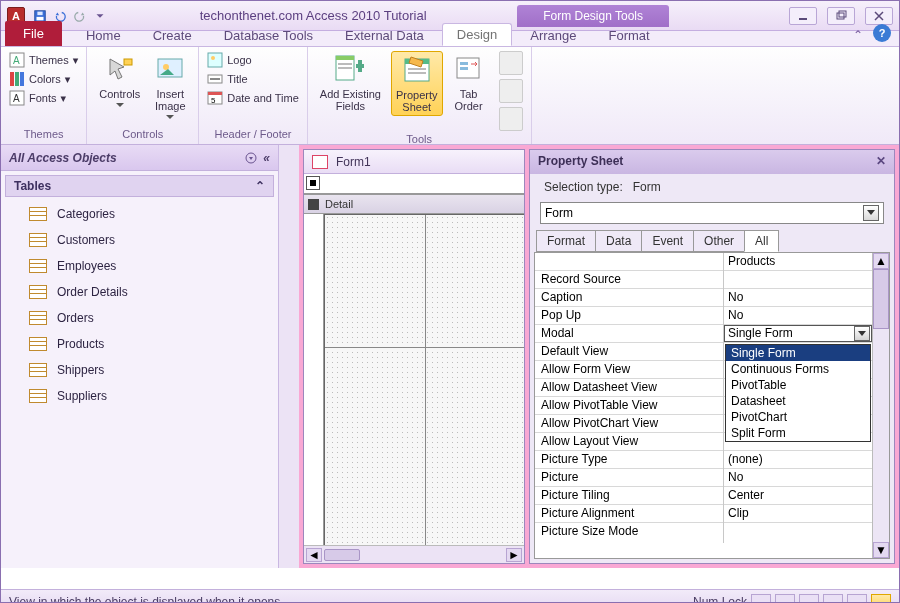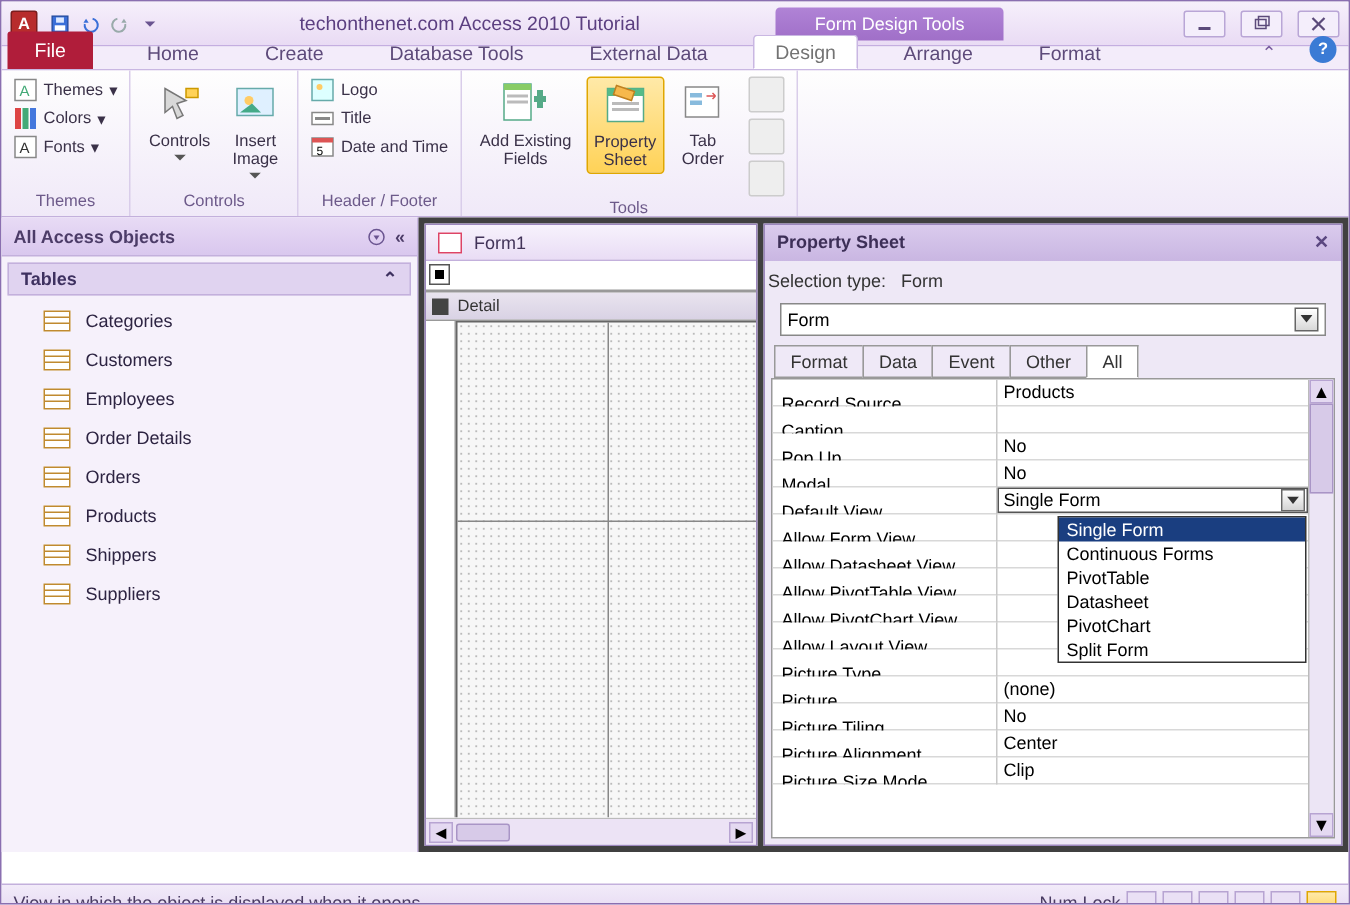--- a/index.html
+++ b/index.html
@@ -10,21 +10,21 @@
 .titlebar .app-icon { width:18px; height:18px; background:#b82c2c; border:1px solid #7a1d1d; border-radius:2px; display:flex; align-items:center; justify-content:center; color:#fff; font-weight:bold; font-size:11px; margin-right:6px;}
 .qat { display:flex; gap:2px; align-items:center; }
 .qat .qbtn { width:18px; height:18px; display:flex; align-items:center; justify-content:center; border-radius:2px; }
 .qat .qbtn svg { width:14px; height:14px; }
 .titlebar .title { flex:1; text-align:center; color:#5b3f80; font-size:13px; }
 .titlebar .context-tab { background:linear-gradient(to bottom,#b083d6,#a06fc8); color:#fff; padding:4px 26px; border-radius:3px 3px 0 0; font-size:12px; margin-right:120px;}
 .winbtns { display:flex; gap:10px; margin-left:auto; }
 .winbtn { width:28px; height:18px; border:1px solid #b9a6d6; border-radius:2px; display:flex; align-items:center; justify-content:center; background:#f4eefb;}
 .winbtn svg{width:12px;height:12px;}
 
-.tabs { height:16px; background:#f3ecfa; display:flex; align-items:flex-end; padding-left:4px; border-bottom:1px solid #c9b7e2; gap:16px;}
+.tabs { height:16px; background:#f3ecfa; display:flex; align-items:flex-end; padding-left:4px; border-bottom:1px solid #c9b7e2; gap:4px;}
 .tab { padding:3px 14px; color:#5d4a7a; font-size:13px; }
 .tab.file { background:#b01d3a; color:#fff; border-radius:2px 2px 0 0; margin-right:6px; padding:5px 18px;}
 .tab.active { background:#fff; border:1px solid #c9b7e2; border-bottom:1px solid #fff; border-radius:3px 3px 0 0; color:#737373;}
 .tabs .spacer { flex:1;}
 .tabs .help { width:18px;height:18px; background:#3a7bd5; color:#fff; border-radius:50%; display:flex;align-items:center;justify-content:center; margin:0 8px 4px 0; font-size:11px; font-weight:bold;}
 .tabs .collapse { margin-bottom:4px; margin-right:6px; color:#7a5da0;}
 
 .ribbon { height:98px; background:linear-gradient(to bottom,#fefefe,#f0e9f8); border-bottom:1px solid #c3b0dc; display:flex; }
 .group { border-right:1px solid #d9cdea; padding:4px 8px 2px 8px; display:flex; flex-direction:column; align-items:center; }
 .group .gbody { flex:1; display:flex; gap:6px; align-items:flex-start; }
@@ -34,60 +34,60 @@
 .bigbtn .icn { width:32px; height:32px; display:flex; align-items:center; justify-content:center;}
 .bigbtn .lbl { font-size:11px; color:#3a3148; text-align:center; line-height:1.1;}
 .smallrow { display:flex; align-items:center; gap:4px; font-size:11px; color:#3a3148; padding:1px 0; white-space:nowrap;}
 .smallrow .si { width:16px;height:16px; display:flex;align-items:center;justify-content:center;}
 .stack { display:flex; flex-direction:column; gap:1px;}
 .mini { width:24px;height:24px; background:#eee; border:1px solid #ccc; border-radius:2px;}
 
 .main { display:flex; height:423px; background:#ece3f5;}
 
 .nav { width:278px; background:#f6f1fb; border-right:1px solid #c9b7e2; display:flex; flex-direction:column;}
-.nav-hdr { height:26px; background:linear-gradient(to bottom,#e8dbf5,#d9c7ee); border-bottom:1px solid #c3b0dc; color:#4c3c68; font-weight:bold; padding:5px 8px; display:flex; align-items:center;}
+.nav-hdr { height:26px; background:linear-gradient(to bottom,#e8dbf5,#d9c7ee); border-bottom:1px solid #c3b0dc; color:#4c3c68; font-weight:bold; padding:5px 8px; display:flex; align-items:center;font-style:italic;}
 .nav-hdr .r { margin-left:auto; display:flex; gap:6px; align-items:center;}
 .nav-sub { background:#e0d3f0; border:1px solid #c3b0dc; margin:4px; padding:3px 8px; color:#3e3160; font-weight:bold; display:flex;}
 .nav-sub .chev { margin-left:auto;}
 .nav-item { display:flex; align-items:center; gap:10px; padding:6px 28px; color:#2d2442;}
 .nav-item .ti { width:18px;height:14px; border:1px solid #c08a2f; background:#fff; position:relative;}
 .nav-item .ti::before{content:"";position:absolute;left:0;right:0;top:3px;height:1px;background:#c08a2f;}
 .nav-item .ti::after{content:"";position:absolute;left:0;right:0;top:7px;height:1px;background:#c08a2f;}
 
-.canvas-wrap { flex:1; background:#404040; padding:4px; display:flex; gap:4px;}
+.canvas-wrap { flex:1; background:#f9a8d4; padding:4px; display:flex; gap:4px;margin-left:20px;}
 .canvas-col { width:222px; background:#fff; border:1px solid #9c87bd; display:flex; flex-direction:column; position:relative;}
 .formtab { height:24px; background:linear-gradient(to bottom,#f7f2fc,#e9ddf5); border-bottom:1px solid #c3b0dc; display:flex; align-items:center; padding:0 8px; gap:8px; color:#423459;}
 .formtab .fi { width:16px;height:14px; background:#fff;border:1px solid #d46; position:relative;}
 .ruler-h { height:20px; background:#fff; border-bottom:1px solid #999; display:flex; align-items:flex-end; padding-left:20px; gap:1px; position:relative;}
 .ruler-h .selector { position:absolute; left:2px; top:2px; width:14px;height:14px; border:1px solid #555;}
 .ruler-h .selector::after{content:"";position:absolute; left:3px;top:3px;width:6px;height:6px;background:#000;}
 .section-bar { height:20px; background:linear-gradient(to bottom,#e9e4ef,#d9d2e4); border-top:1px solid #999;border-bottom:1px solid #999; display:flex; align-items:center; padding-left:4px; gap:6px; font-size:11px; color:#333;}
 .section-bar .handle{width:11px;height:11px;background:#444;}
 .detail-area { flex:1; display:flex; background:#fff; overflow:hidden; position:relative;}
 .ruler-v { width:20px; background:#fff; border-right:1px solid #999; display:flex; flex-direction:column; align-items:flex-end; padding-top:0;}
 .grid { flex:1; background:#f7f7f7; background-image: radial-gradient(#bbb 0.5px, transparent 0.5px); background-size:5px 5px; border-left:1px solid #666; border-top:1px solid #666; position:relative;}
 .grid .vline{position:absolute;top:0;bottom:0;left:50%;width:1px;background:#888;}
 .grid .hline{position:absolute;left:0;right:0;top:40%;height:1px;background:#888;}
 .scroll-h { height:18px; background:#ece3f5; border-top:1px solid #bbb; display:flex; align-items:center; padding:0 2px; gap:2px;}
 .thumb{height:12px;width:36px;background:#d7cae8;border:1px solid #a995c6;border-radius:2px;}
 .arrowbtn{width:16px;height:14px;background:#e4d9f1;border:1px solid #b7a4d2;display:flex;align-items:center;justify-content:center;}
 
 .prop { flex:1; background:#eee8f6; border:1px solid #9c87bd; display:flex; flex-direction:column; min-width:0;}
 .prop-hdr { height:24px; background:linear-gradient(to bottom,#dacbed,#c9b6e2); padding:4px 8px; color:#3d2f57; font-weight:bold; display:flex;}
 .prop-hdr .x{margin-left:auto; font-weight:bold; color:#5b4780;}
-.prop-sel { padding:6px 2px; color:#333; font-size:12px;}
+.prop-sel { padding:6px 14px; color:#333; font-size:12px;}
 .prop-combo { margin:2px 10px 6px 10px; height:22px; border:1px solid #888; background:#fff; display:flex; align-items:center; padding:0 4px;}
 .prop-combo .dd{margin-left:auto;width:16px;height:16px;border:1px solid #666;background:linear-gradient(#fff,#d8d8d8);display:flex;align-items:center;justify-content:center;}
 .prop-tabs { display:flex; padding:0 6px; gap:0;}
 .ptab{ padding:3px 10px; border:1px solid #999; background:#efe9f7; font-size:12px; color:#333; margin-right:-1px;}
 .ptab.active{background:#fff; border-bottom-color:#fff; position:relative; z-index:2;}
 .prop-grid { flex:1; margin:0 4px 4px 4px; background:#fff; border:1px solid #999; overflow:hidden; position:relative; display:flex;}
 .prop-table { flex:1; font-size:12px; }
 .prow{display:flex; height:18px; border-bottom:1px solid #d8d8d8;}
-.pname{width:150px; padding:9px 6px; border-right:1px solid #c8c8c8; white-space:nowrap; overflow:hidden;}
+.pname{width:189px; padding:19px 6px; border-right:1px solid #c8c8c8; white-space:nowrap; overflow:hidden;}
 .pval{flex:1; padding:1px 4px; white-space:nowrap; overflow:hidden; position:relative;}
 .prow.selected .pval{border:1px solid #555; padding:0 3px; background:#fff;}
 .prow.selected .pval .dd{position:absolute;right:1px;top:0;width:16px;height:15px;border:1px solid #666;background:linear-gradient(#fff,#d4d4d4);display:flex;align-items:center;justify-content:center;}
 .dropdown { position:absolute; left:190px; right:18px; top:91px; background:#fff; border:1px solid #333; z-index:10;}
 .dropdown .opt{padding:1px 5px; font-size:12px;}
 .dropdown .opt.sel{background:#1a3e80; color:#fff;}
 .vscroll{width:17px;background:#ece5f5;border-left:1px solid #bbb;display:flex;flex-direction:column;}
 .vscroll .arrowbtn{height:16px;width:100%;}
 .vscroll .vthumb{width:100%;height:60px;background:#d7cae8;border:1px solid #a995c6;margin-top:0;}
 

